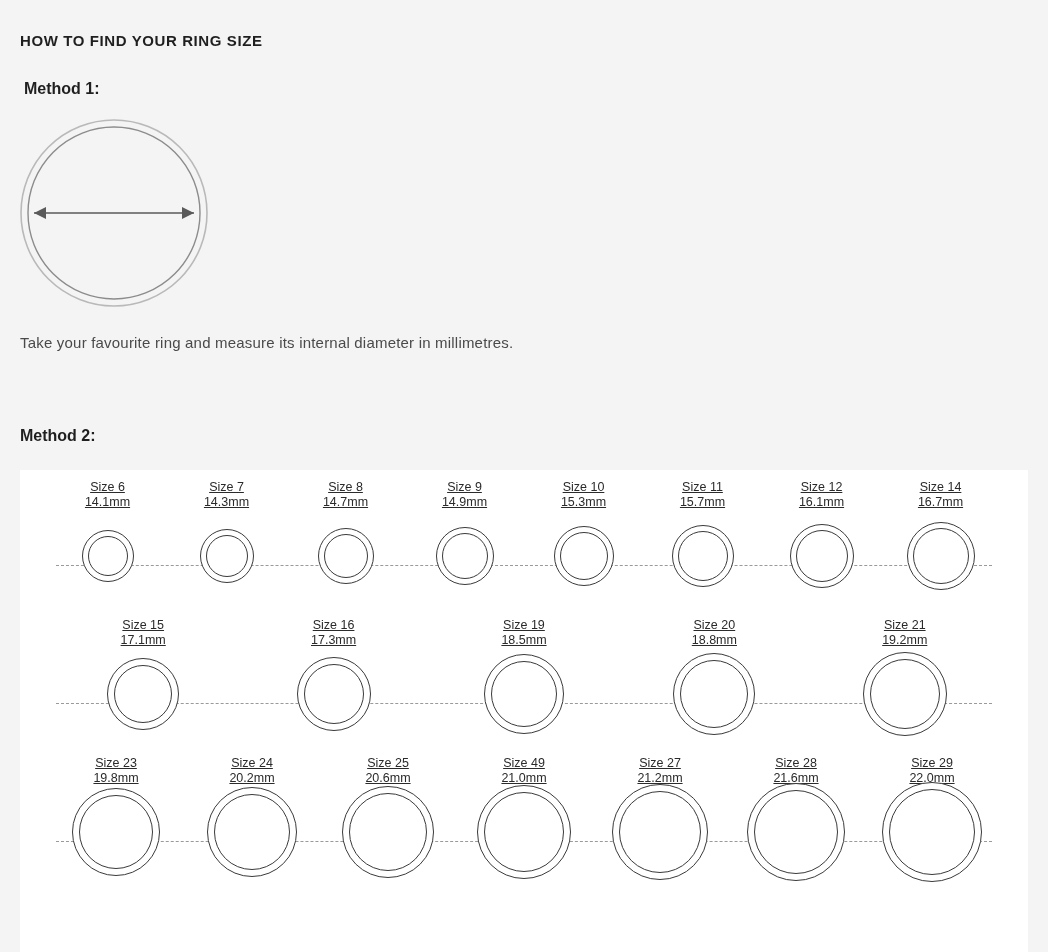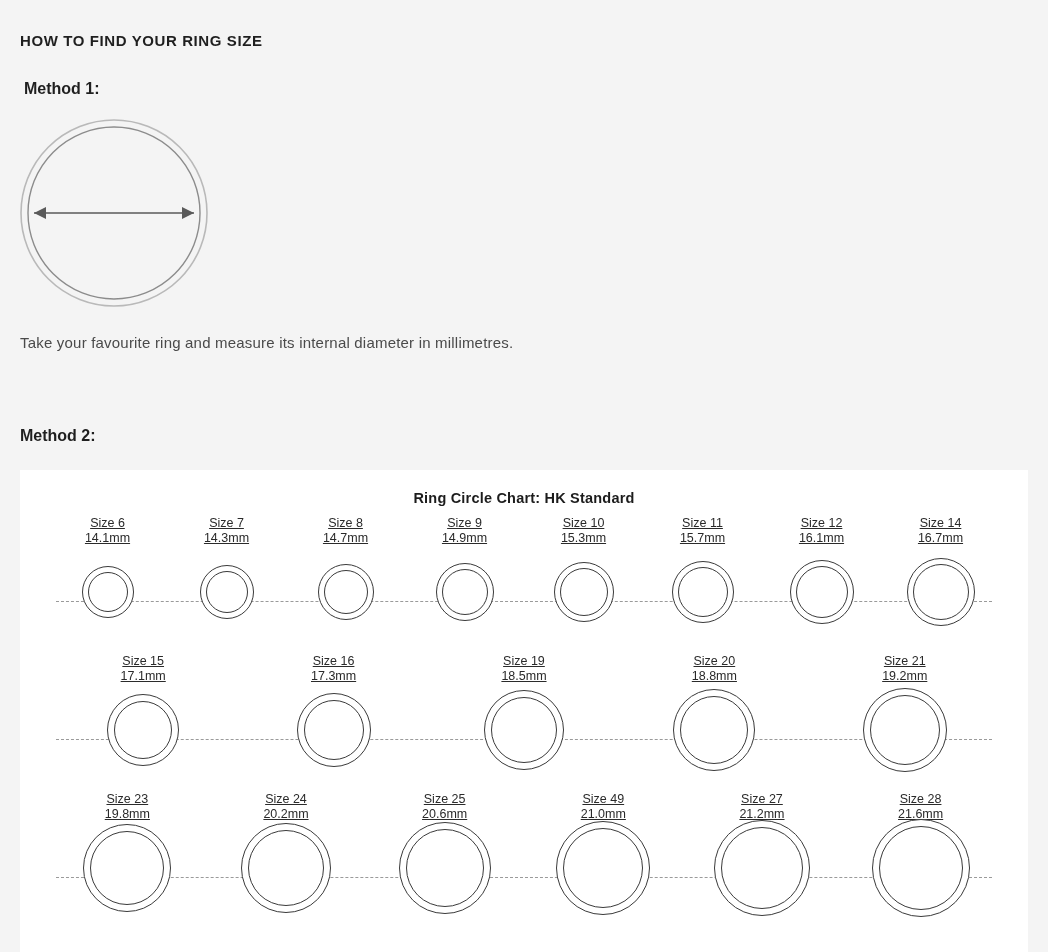--- a/index.html
+++ b/index.html
@@ -154,21 +154,20 @@
       <polygon points="16,95 28,89 28,101" fill="#5a5a5a"></polygon>
       <polygon points="176,95 164,89 164,101" fill="#5a5a5a"></polygon>
     </svg>
   </div>
 
   <div class="caption">Take your favourite ring and measure its internal diameter in millimetres.</div>
 
   <div class="method2-label">Method 2:</div>
 
   <div class="chart-panel">
-    <div class="chart-title">Ring Circle Chart: HK Standard</div>
     <div id="rows-host">
         <div class="rings-row">
           <div class="dashline"></div>
           <div class="row-inner">
             <div class="ring-cell">
               <div class="lbl">Size 6</div>
               <div class="lbl">14.1mm</div>
               <div class="ring-wrap">
                 <div class="ring-outer" style="width: 52px; height: 52px;">
                   <div class="ring-inner" style="width: 40px; height: 40px;"></div>
@@ -340,18 +339,27 @@
             </div>
             <div class="ring-cell">
               <div class="lbl">Size 28</div>
               <div class="lbl">21.6mm</div>
               <div class="ring-wrap">
                 <div class="ring-outer" style="width: 98px; height: 98px;">
                   <div class="ring-inner" style="width: 84px; height: 84px;"></div>
                 </div>
               </div>
             </div>
+            <div class="ring-cell">
+              <div class="lbl">Size 29</div>
+              <div class="lbl">22.0mm</div>
+              <div class="ring-wrap">
+                <div class="ring-outer" style="width: 100px; height: 100px;">
+                  <div class="ring-inner" style="width: 86px; height: 86px;"></div>
+                </div>
+              </div>
+            </div>
           </div>
         </div>
       </div>
   </div>
 
 </div>
 
 </body></html>

